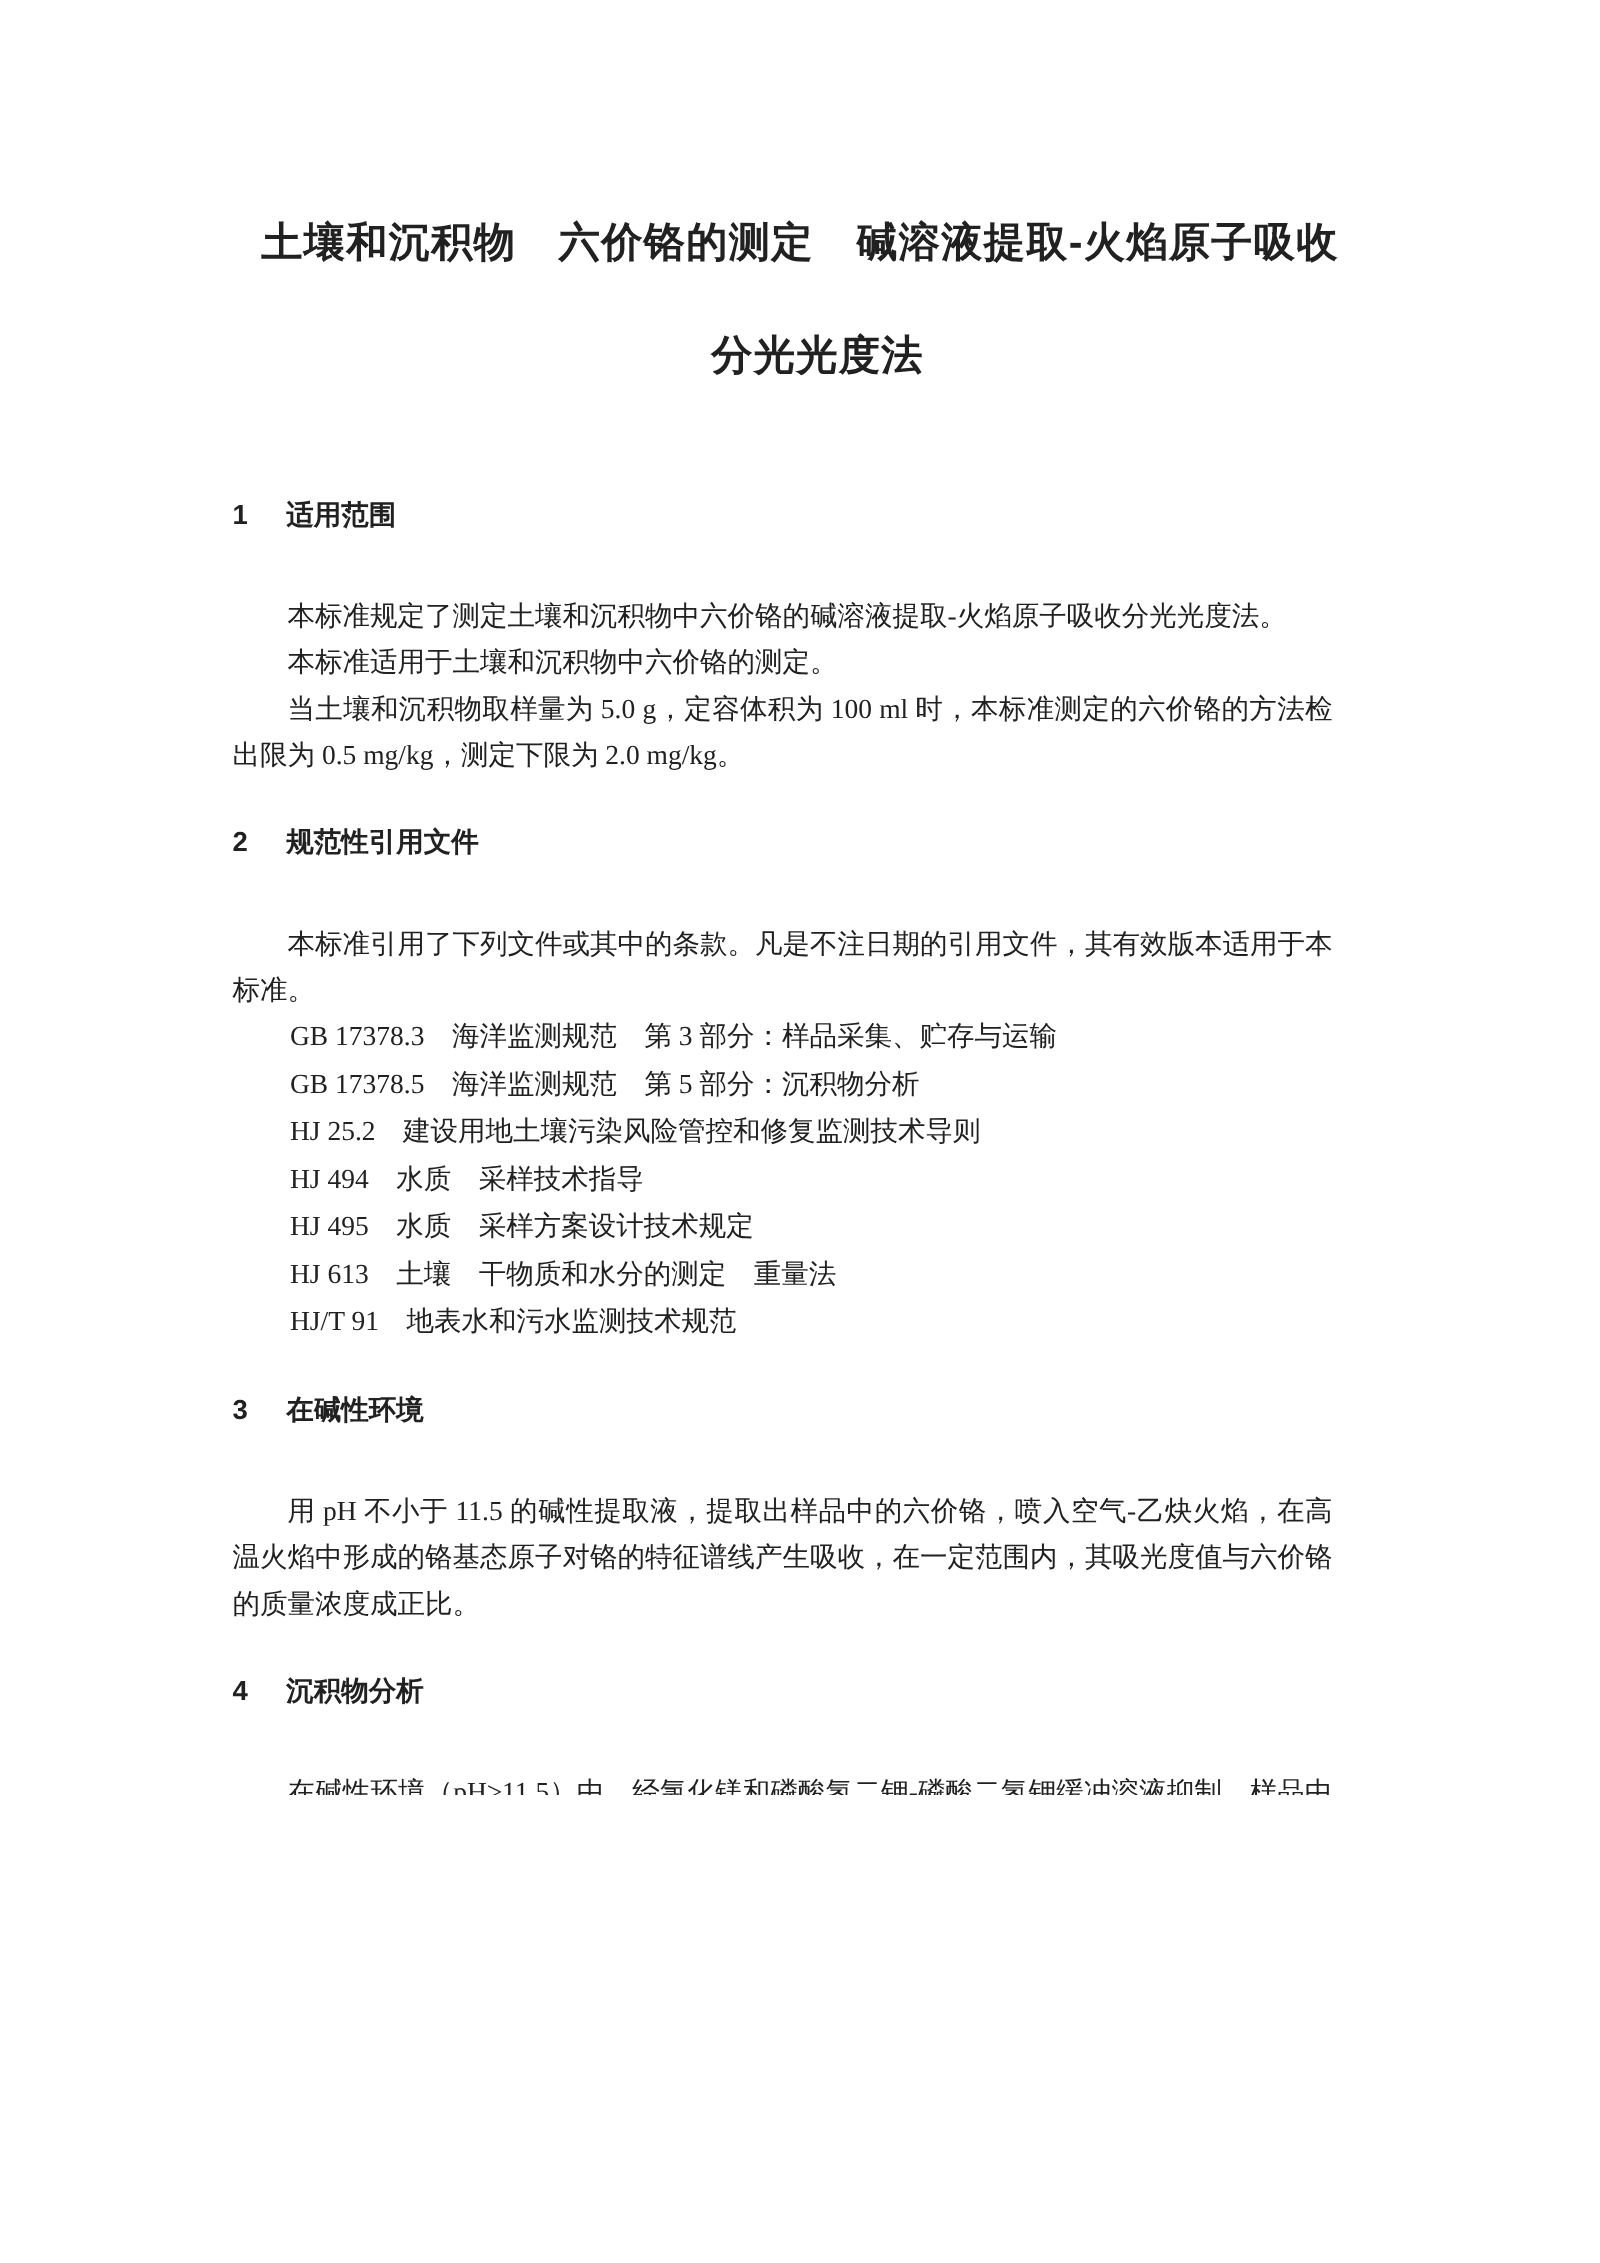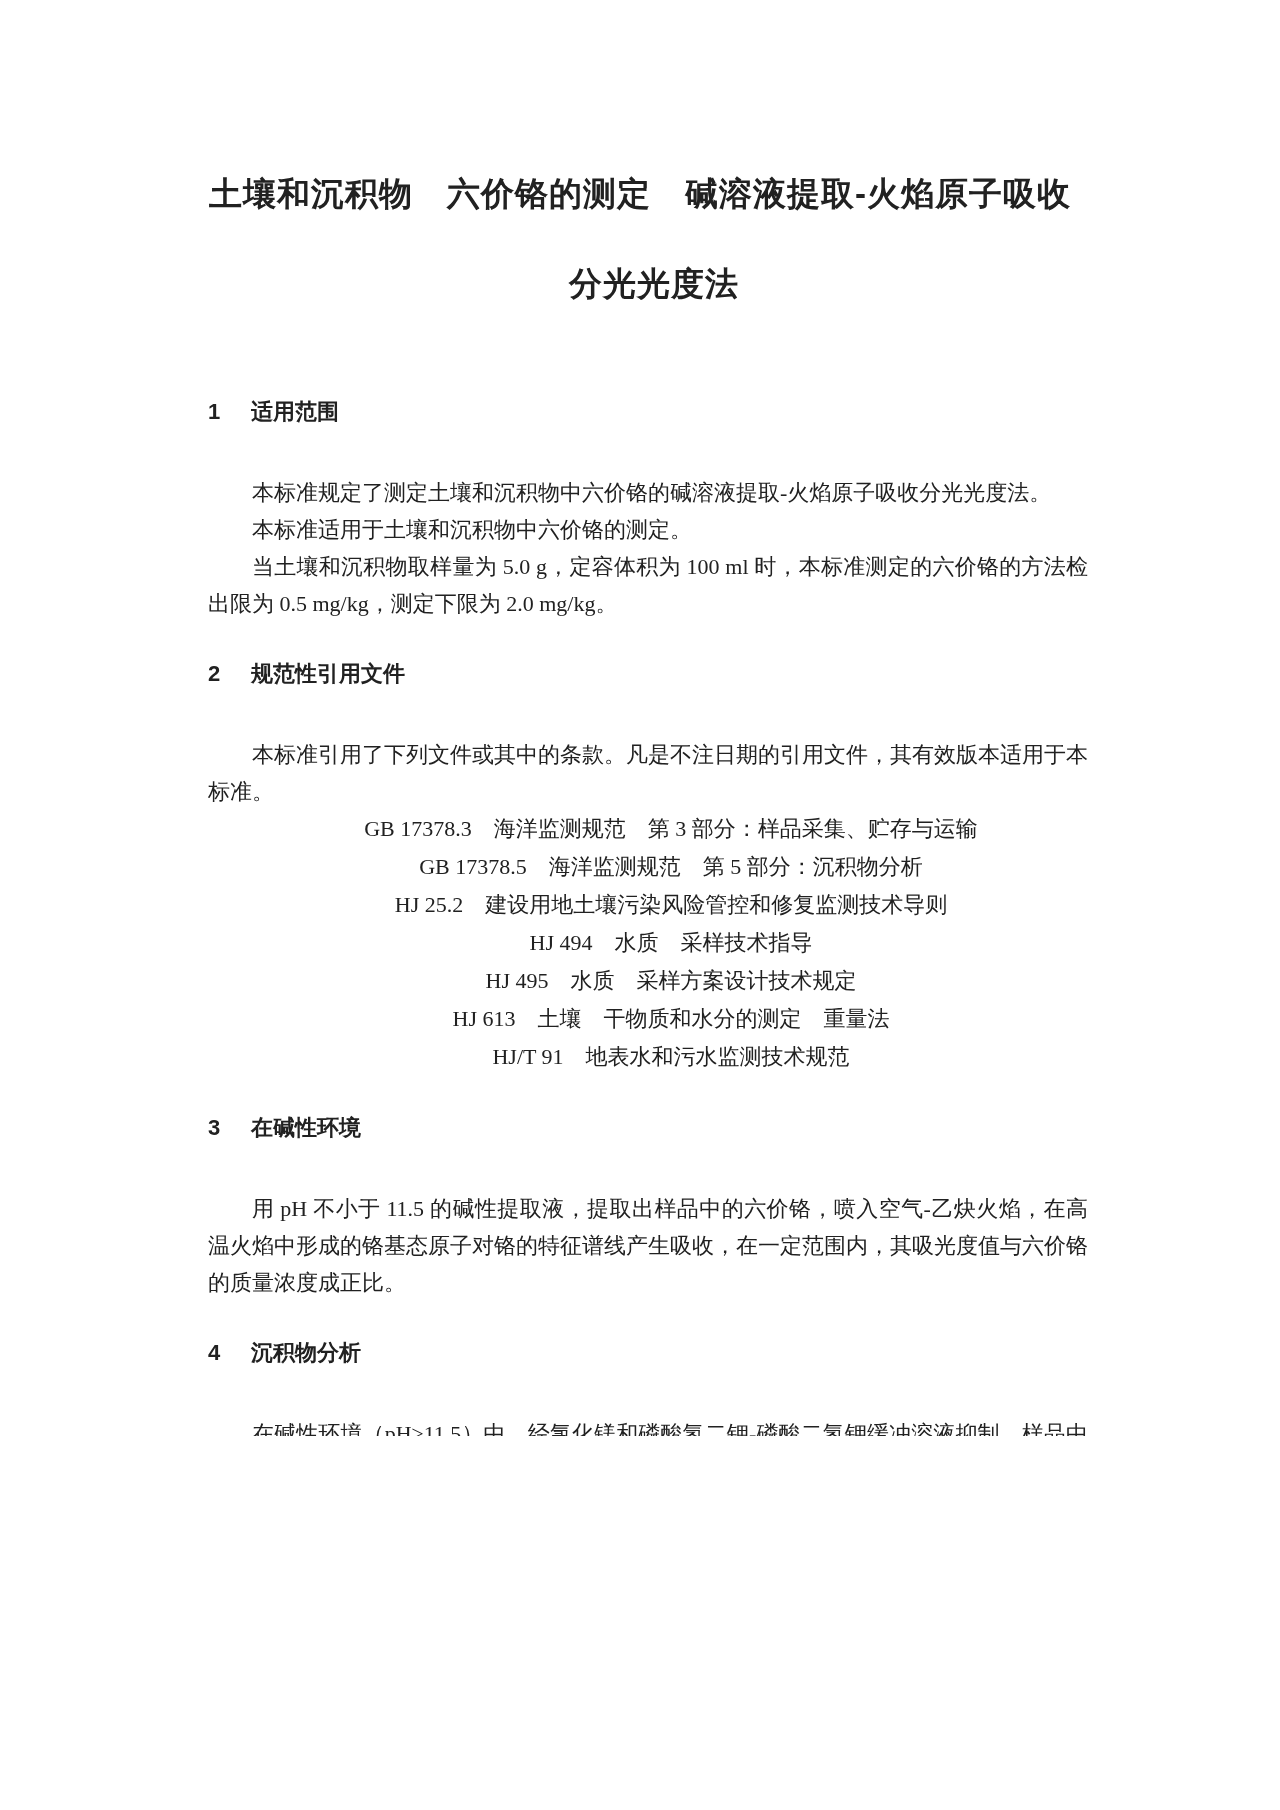--- a/index.html
+++ b/index.html
@@ -18,21 +18,21 @@
     text-align: center;
     font-family: "Liberation Sans", sans-serif;
     font-weight: bold;
     font-size: 33px;
     letter-spacing: 1px;
   }
   .doc-title .t1 { margin-top: 172px; line-height: 44px; }
   .doc-title .t2 { margin-top: 46px;  line-height: 44px; padding-left: 28px; }
   .content {
     position: absolute;
-    left: 208px;
+    left: 186px;
     top: 306px; 
     width: 880px;
   }
   .sec-h {
     font-family: "Liberation Sans", sans-serif;
     font-weight: bold;
     font-size: 22px;
     line-height: 28px;
     margin-top: 38px;
     white-space: nowrap;
@@ -40,21 +40,21 @@
   .sec-h.first-h { margin-top: 92px; }
   .sec-h .num { display: inline-block; min-width: 19px; margin-right: 24px; }
   .para {
     font-size: 22px;
     line-height: 37px;
     text-align: justify;
     text-indent: 2em;
     margin-top: 0;
   }
   .sec-h + .para { margin-top: 48px; }
-  .refs { margin-top: 0; text-align: center; }
+  .refs { margin-top: 0; }
   .ref-item {
     font-size: 22px;
     line-height: 38px;
     padding-left: 46px;
     white-space: nowrap;
   }
   .page-num {
     position: absolute;
     left: 1072px;
     top: 1655px;

